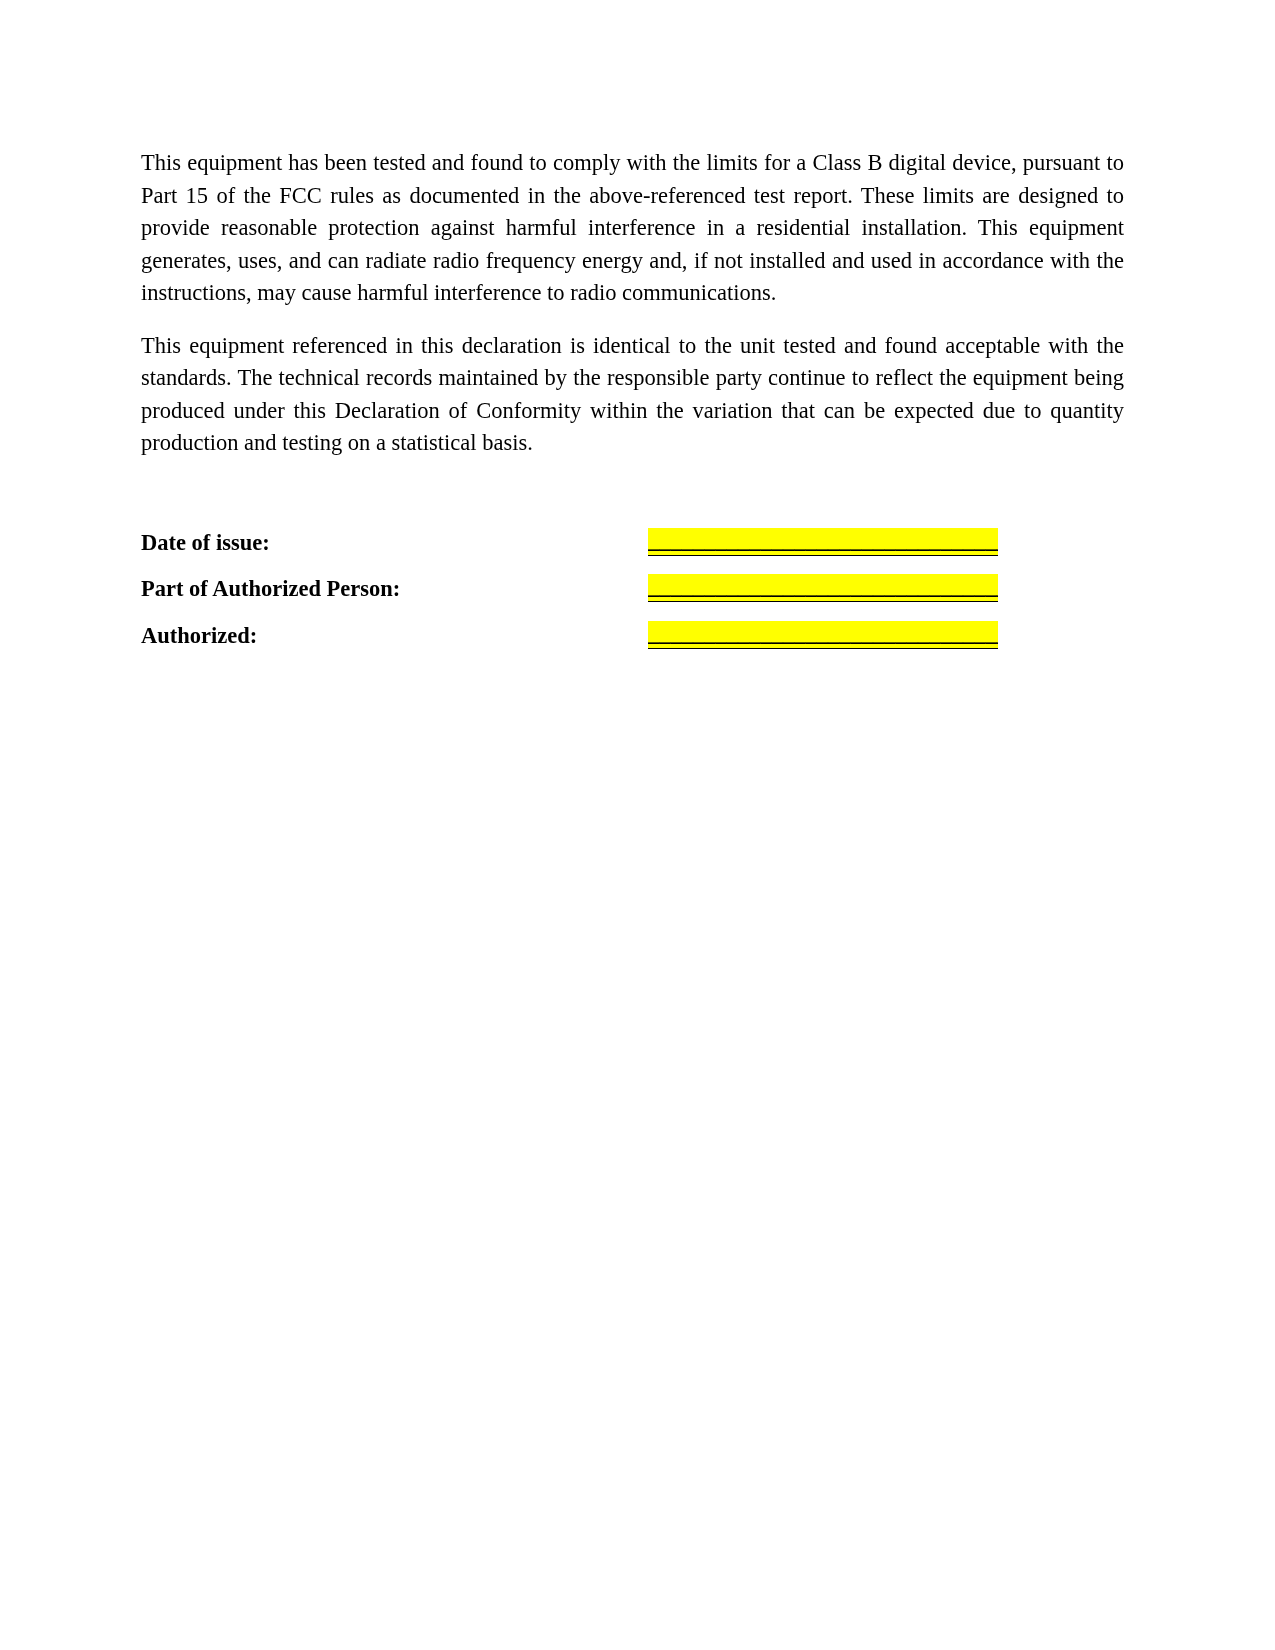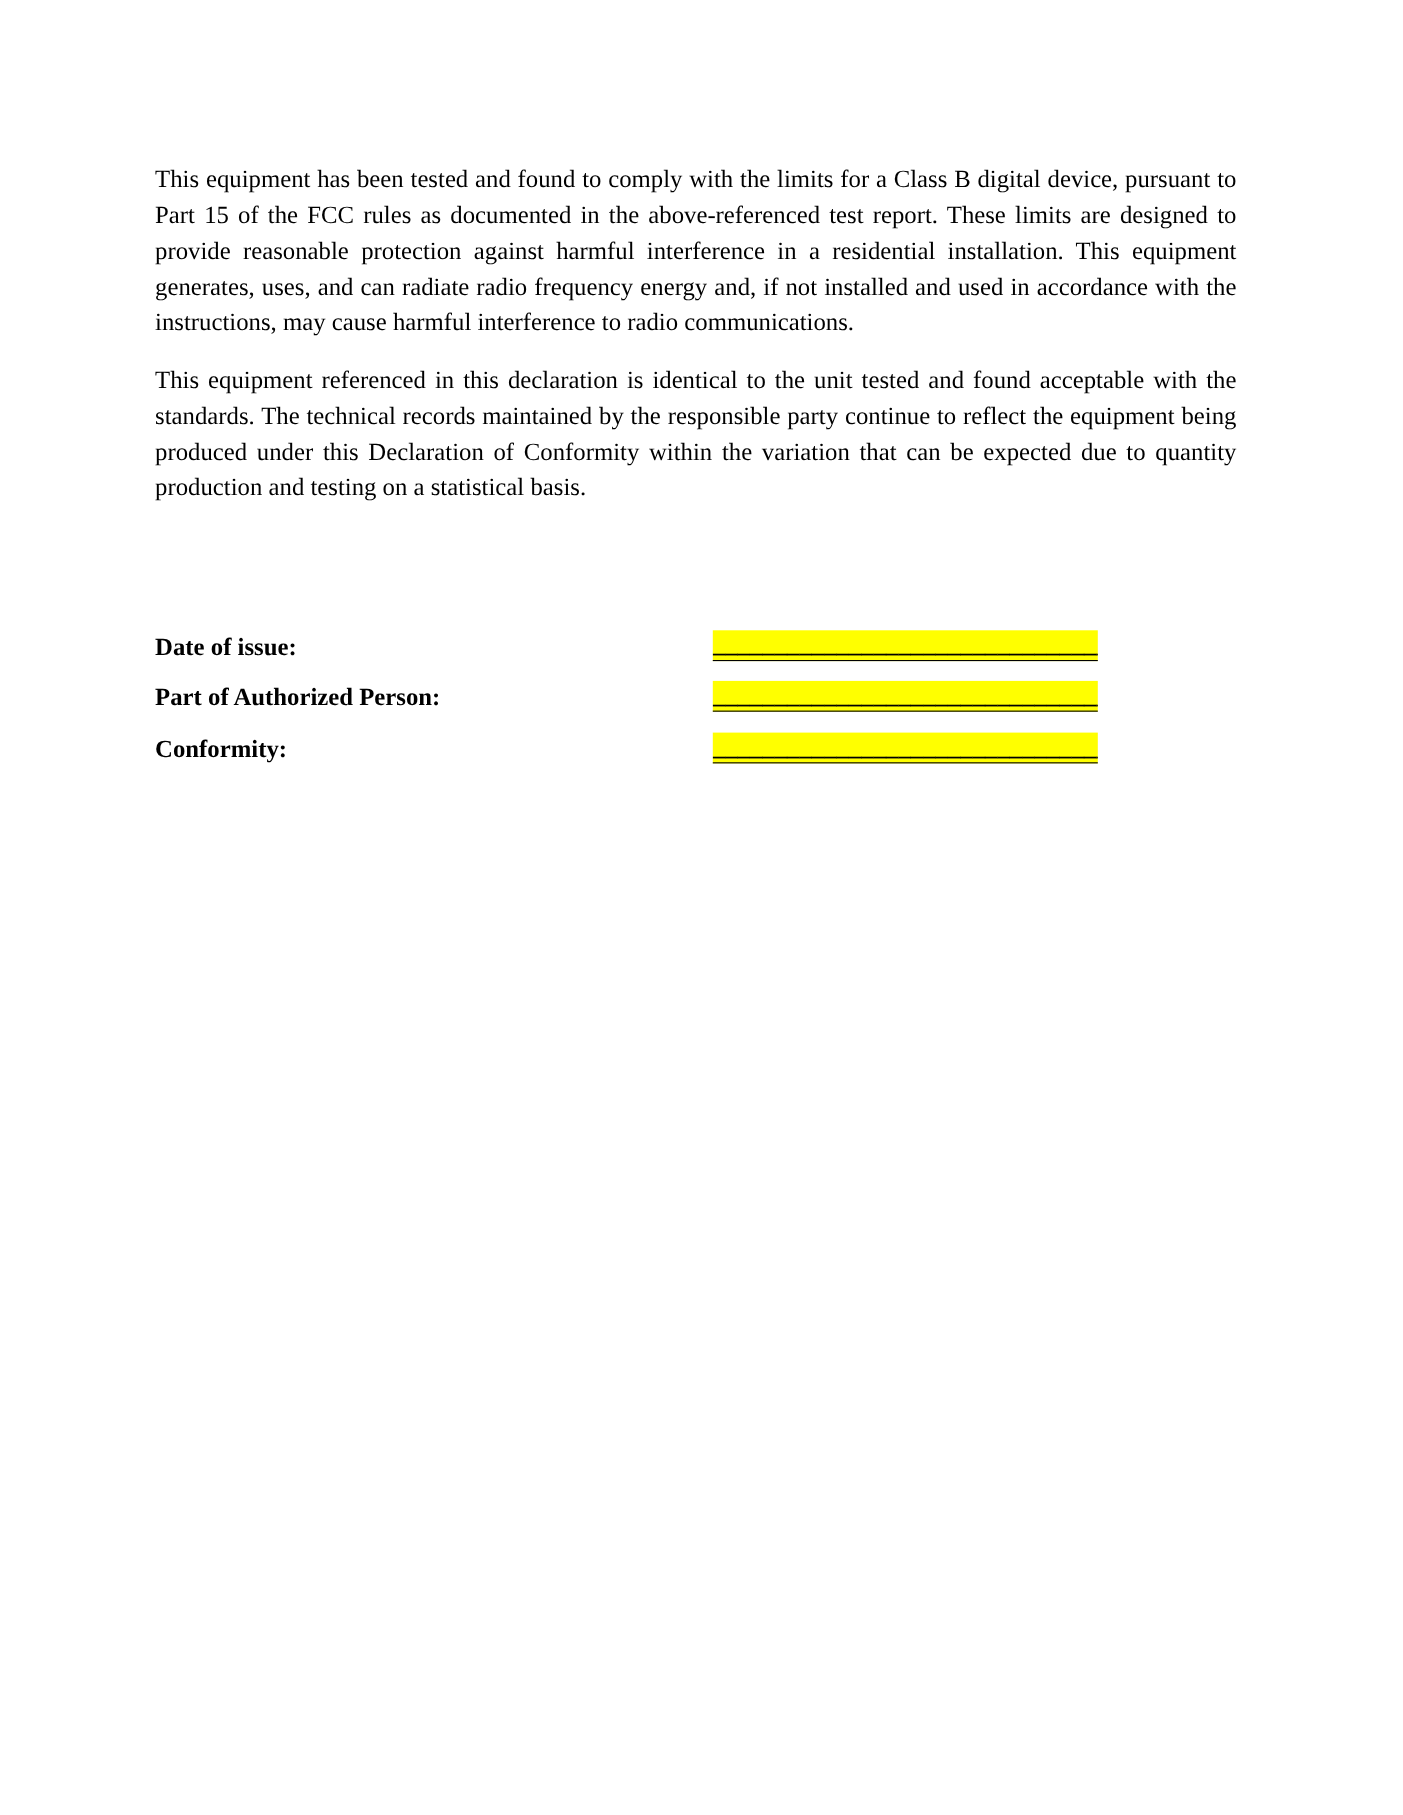--- a/index.html
+++ b/index.html
@@ -35,21 +35,21 @@
     line-height: 32.5px;
     white-space: nowrap;
   }
   .fcc-logo {
     height: 47px;
     width: 59px;
     vertical-align: -5px;
     margin: 0 9px 0 4px;
   }
   .form-section {
-    margin-top: 113px;
+    margin-top: 68px;
   }
   .form-row {
     position: relative;
     height: 46.5px;
   }
   .form-label {
     position: absolute;
     left: 0;
     top: 1px;
     font-size: 22.5px;
@@ -91,19 +91,19 @@
         <span class="form-label">Date of issue:</span>
         <span class="blank-line" style="background: rgb(255, 255, 0); border-bottom-color: rgb(0, 0, 0);">________________________________</span>
       </div>
 
       <div class="form-row">
         <span class="form-label">Part of Authorized Person:</span>
         <span class="blank-line" style="background: rgb(255, 255, 0); border-bottom-color: rgb(0, 0, 0);">________________________________</span>
       </div>
 
       <div class="form-row">
-        <span class="form-label">Conformity:</span>
+        <span class="form-label">Authorized:</span>
         <span class="blank-line" style="background: rgb(255, 255, 0); border-bottom-color: rgb(0, 0, 0);">________________________________</span>
       </div>
 
     </div>
   </div>
 </div>
 
 </body></html>

